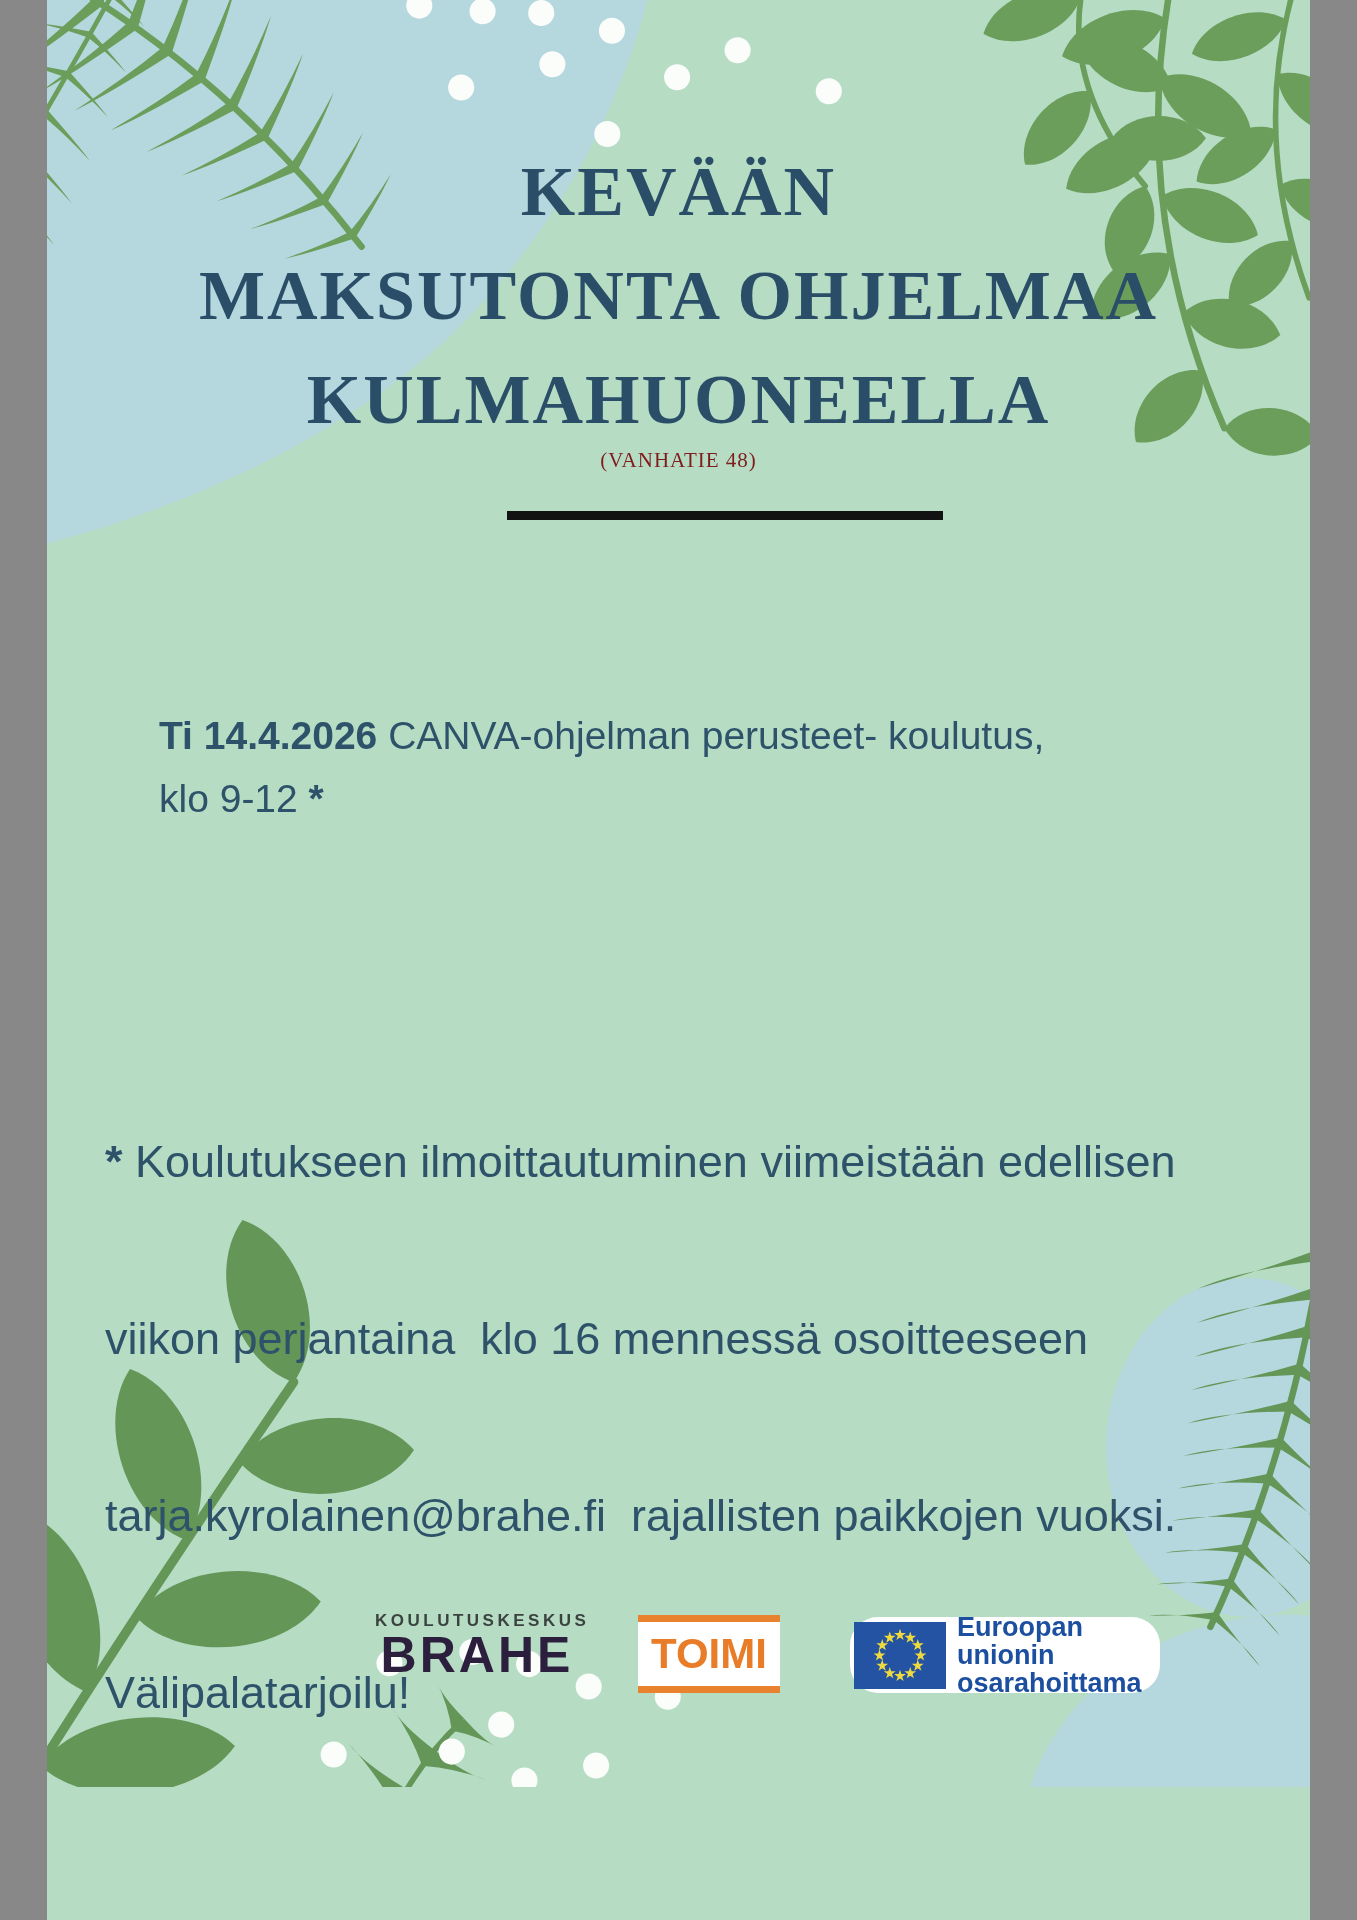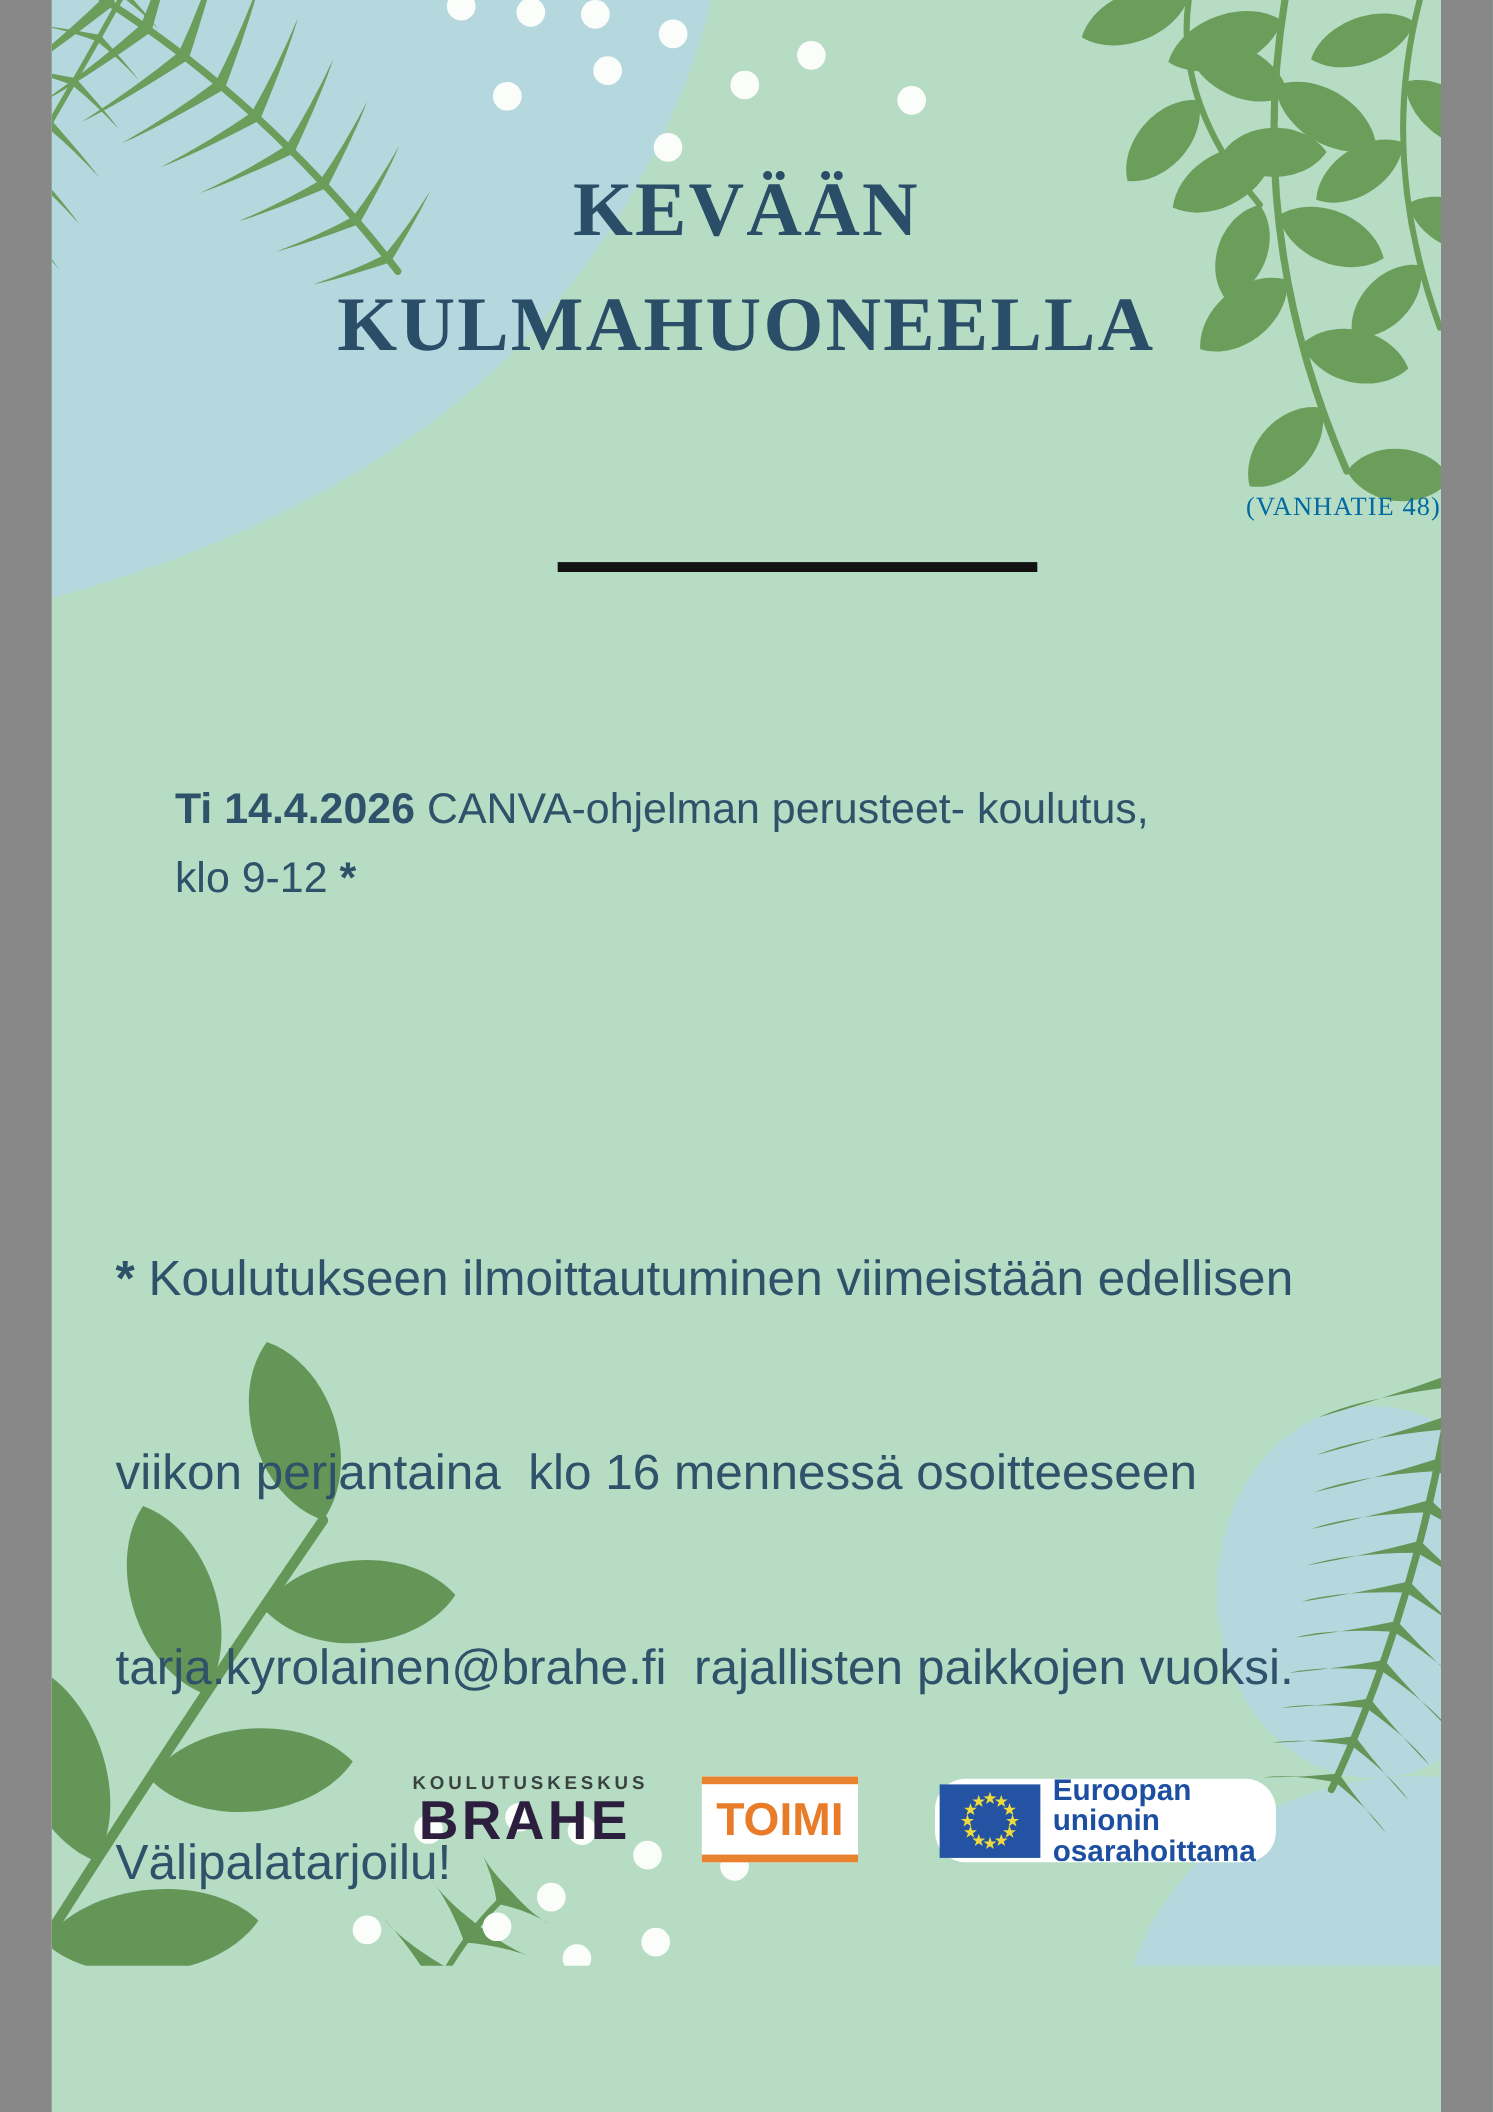--- a/index.html
+++ b/index.html
@@ -10,23 +10,23 @@
     background:#b6dcc4;
     overflow:hidden;
     font-family:"Liberation Sans","DejaVu Sans",sans-serif;
   }
   #deco{position:absolute;inset:0;z-index:1;}
   .content{position:absolute;z-index:2;}
 
   .title-block{left:0;right:0;top:140px;text-align:center;
     font-family:"Liberation Serif","DejaVu Serif",serif;
     font-weight:600;color:#2b4e68;font-size:70px;line-height:104px;letter-spacing:2px;}
-  .subtitle{left:0;right:0;top:448px;text-align:right;
+  .subtitle{left:0;right:0;top:448px;text-align:center;
     font-family:"Liberation Serif","DejaVu Serif",serif;
-    color:#0369a1;font-size:24px;letter-spacing:1px;}
+    color:#7f1d1d;font-size:21px;letter-spacing:1px;}
   .divider{left:460px;top:511px;width:436px;height:9px;background:#121212;}
 
   .event-block{left:112px;top:704px;width:1180px;
     font-size:39px;line-height:63px;color:#2d5269;}
   .event-block .b{font-weight:700;}
 
   .note-block{left:58px;top:1014px;width:1240px;text-align:left;
     font-size:45px;line-height:59px;color:#2d5269;white-space:pre-wrap;}
   .note-block .b{font-weight:700;}
 
@@ -169,20 +169,21 @@
       <circle cx="667" cy="1823" r="14" fill="#fbfdfb"></circle>
       <circle cx="488" cy="1853" r="14" fill="#fbfdfb"></circle>
       <circle cx="435" cy="1882" r="14" fill="#fbfdfb"></circle>
       <circle cx="308" cy="1885" r="14" fill="#fbfdfb"></circle>
       <circle cx="590" cy="1897" r="14" fill="#fbfdfb"></circle>
       <circle cx="513" cy="1913" r="14" fill="#fbfdfb"></circle>
     </svg>
 
   <div class="content title-block">
     <div>KEVÄÄN</div>
+    <div>MAKSUTONTA OHJELMAA</div>
     <div>KULMAHUONEELLA</div>
   </div>
 
   <div class="content subtitle">(VANHATIE 48)</div>
 
   <div class="content divider"></div>
 
   <div class="content event-block">
     <div><span class="b">Ti 14.4.2026</span><span> CANVA-ohjelman perusteet- koulutus,</span></div>
     <div><span>klo 9-12 </span><span class="b">*</span></div>

